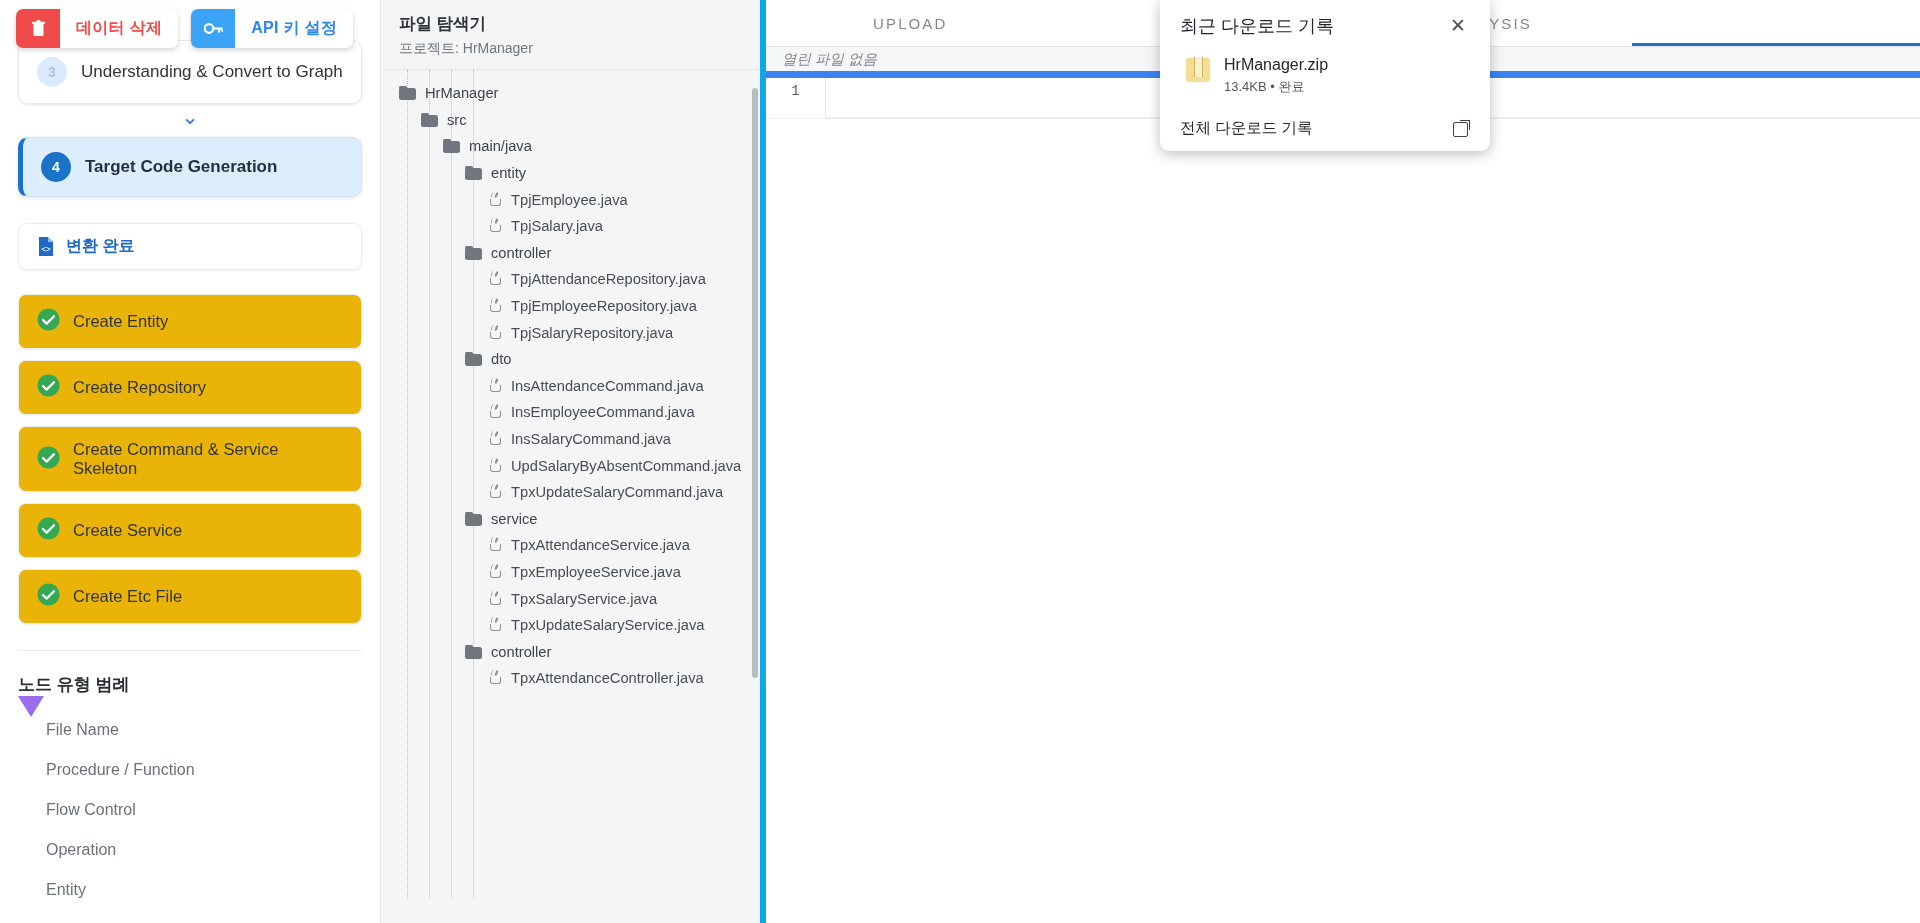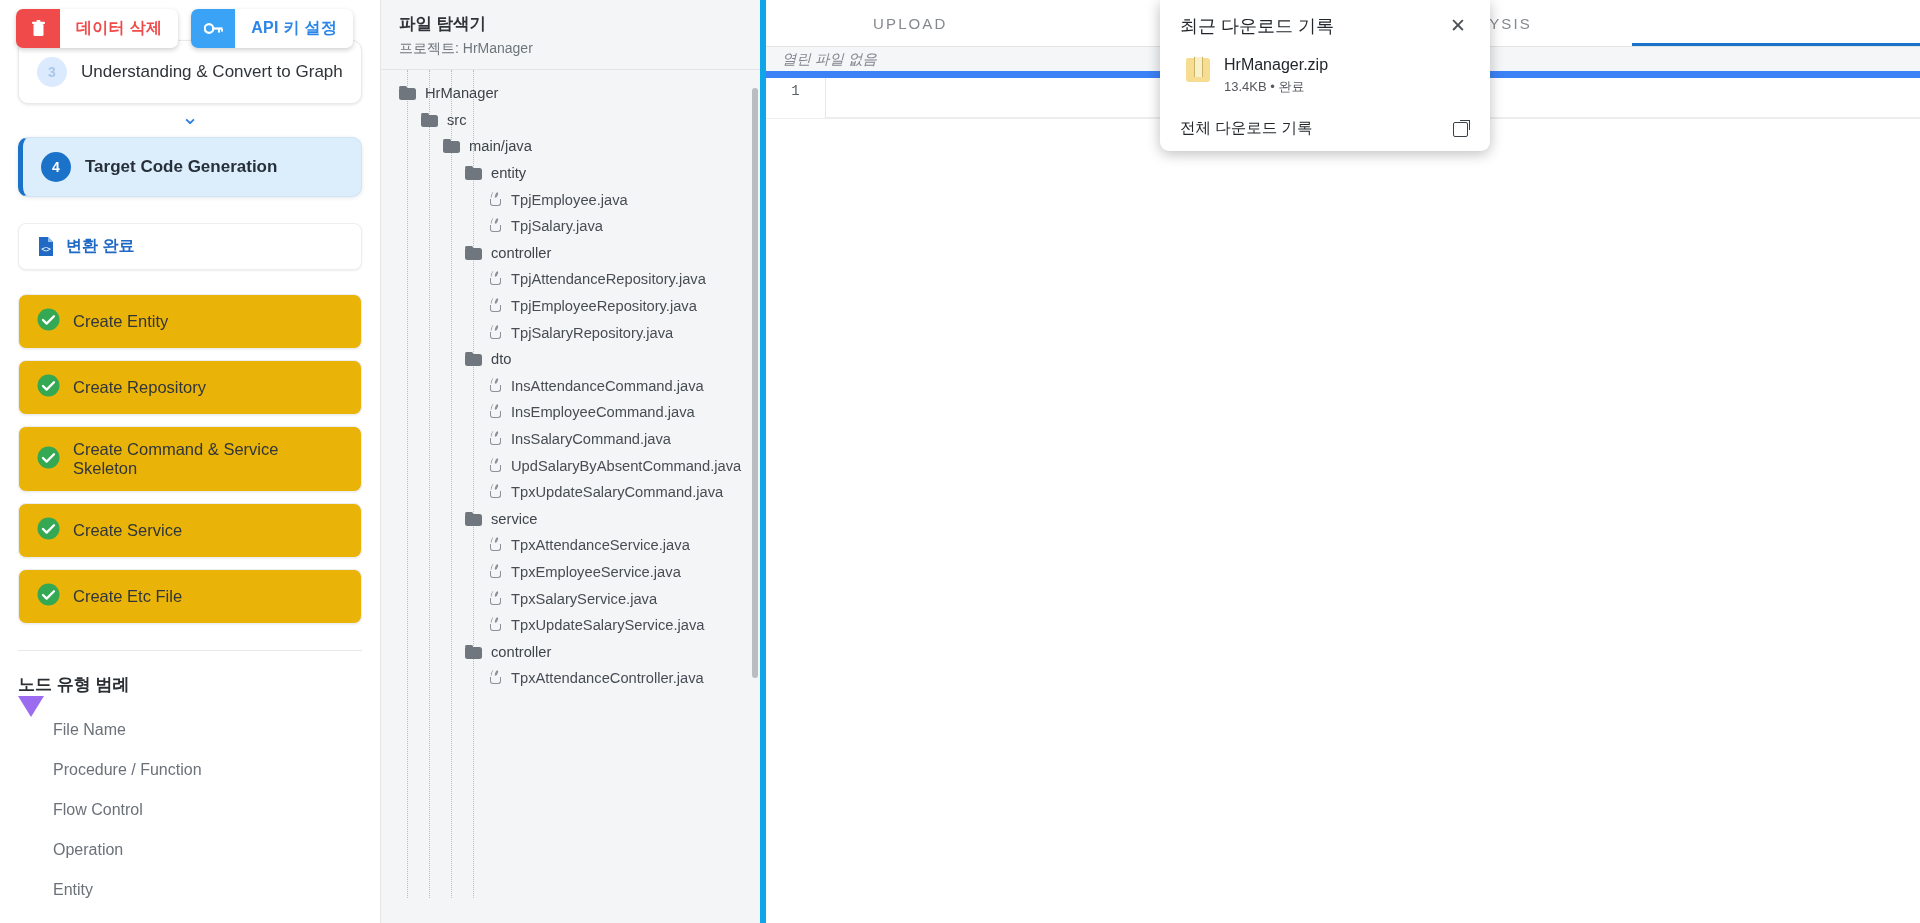--- a/index.html
+++ b/index.html
@@ -57,21 +57,21 @@
     box-shadow:0 1px 2px rgba(0,0,0,.06);
     display:flex; align-items:center; gap:13px;
     padding:13px 18px; margin-bottom:11px;
   }
   .task-card .lbl { font-size:16.5px; color:#30363c; }
 
   .divider { height:1px; background:#e6e8ea; margin:26px 0 0 0; }
 
   .legend { padding-top:22px; }
   .legend-title { font-size:17px; font-weight:700; color:#2a2f34; margin-bottom:14px; }
-  .legend-row { display:flex; align-items:center; gap:9px; height:40px; }
+  .legend-row { display:flex; align-items:center; gap:2px; height:40px; }
   .legend-row .lbl { font-size:16px; color:#6b7178; }
   .sw { width:26px; height:26px; flex:none; }
   .sw-tri {
     width:0;height:0;border-left:13px solid transparent;border-right:13px solid transparent;
     border-top:21px solid #9b6bf0; margin-top:3px;
   }
   .sw-hex { width:26px;height:23px;background:#f2966a;
     clip-path:polygon(25% 0,75% 0,100% 50%,75% 100%,25% 100%,0 50%); }
   .sw-dia { width:24px;height:24px;background:#79c493;transform:rotate(45deg);border-radius:2px; }
   .sw-cir { width:25px;height:25px;border-radius:50%;background:#64c4f0; }

